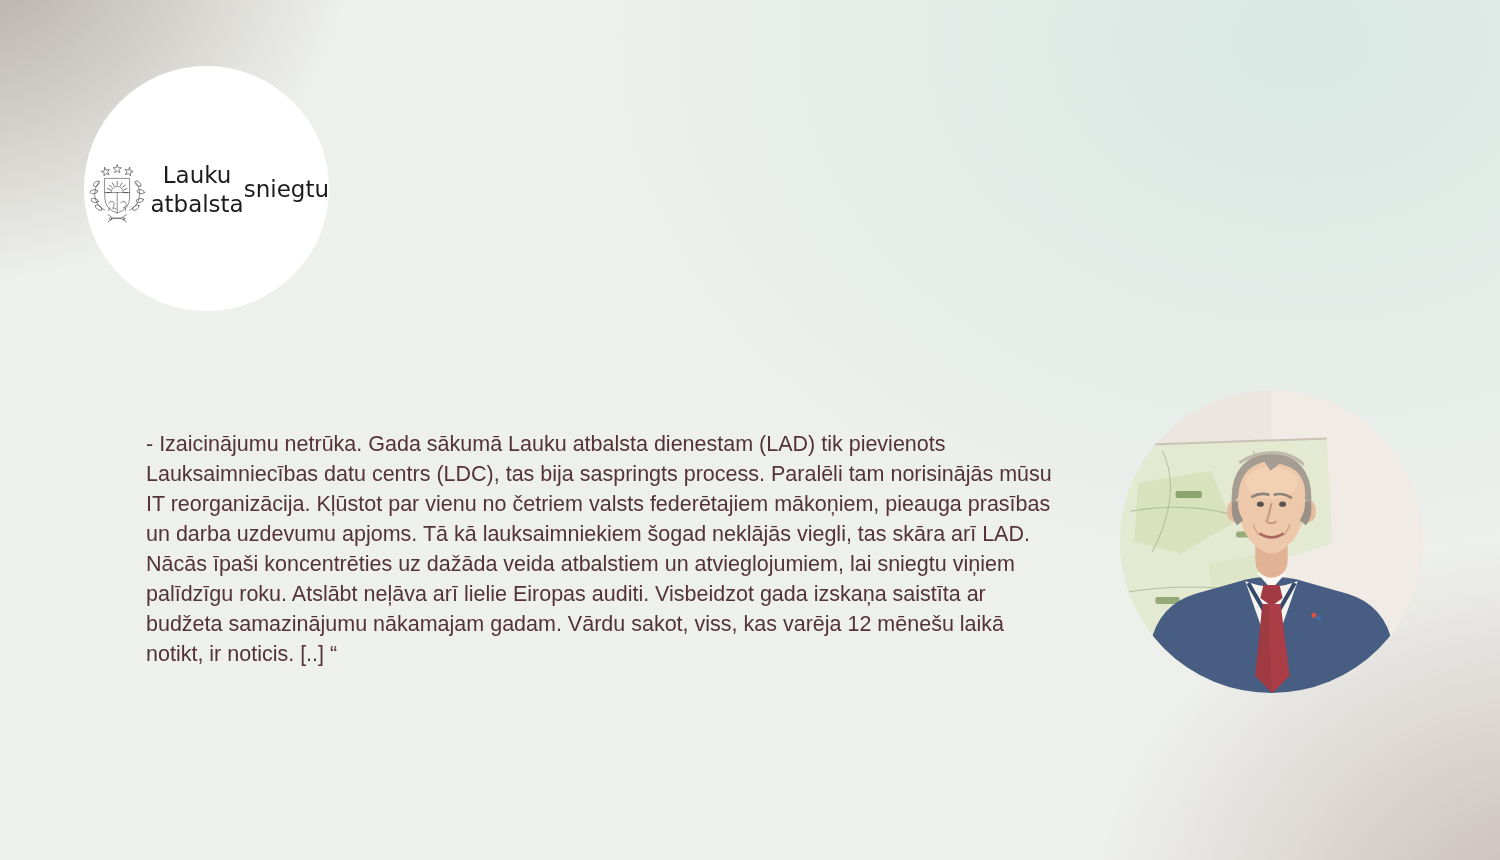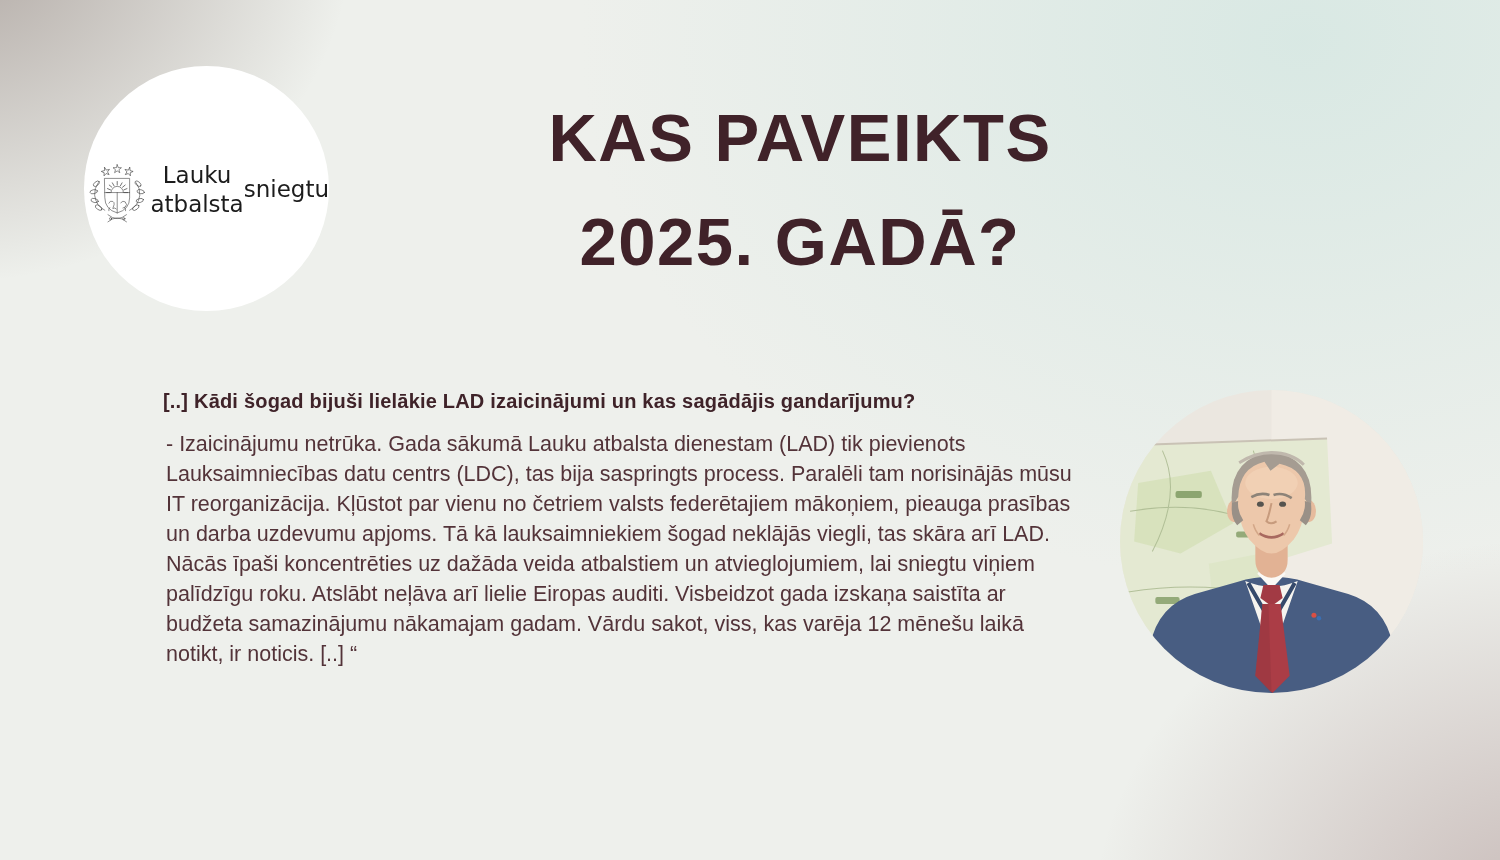--- a/index.html
+++ b/index.html
@@ -26,21 +26,21 @@
   .title{
     position:absolute;left:360px;top:86px;width:880px;text-align:center;
     font-weight:800;font-size:67px;line-height:104px;letter-spacing:1.5px;color:#402229;
   }
   
   .question{
     position:absolute;left:163px;top:390px;width:960px;
     font-weight:700;font-size:20px;letter-spacing:.2px;color:#3f2329;
   }
   .answer{
-    position:absolute;left:166px;top:429px;width:918px;
+    position:absolute;left:146px;top:429px;width:918px;
     font-size:21.5px;line-height:30px;color:#533339;
   }
   .caption{
     position:absolute;left:158px;top:751px;width:1000px;
     font-style:italic;font-size:18.5px;color:#5a3b41;letter-spacing:.2px;
   }
   
   .photo{
     position:absolute;left:1120px;top:390px;width:303px;height:303px;border-radius:50%;
     overflow:hidden;
@@ -91,26 +91,21 @@
 
       <path d="M54,136 Q75,118 96,136"></path>
       <path d="M54,120 Q75,138 96,120"></path>
       <circle cx="60" cy="129" r="2.4"></circle>
       <circle cx="90" cy="129" r="2.4"></circle>
     </svg>
     <div class="logo-text">Lauku atbalsta</div>
     <div class="logo-text">sniegtu</div>
   </div>
 
-  <div class="title">
-    <div>KAS PAVEIKTS</div>
-    <div>2025. GADĀ?</div>
-  </div>
 
-  <div class="question">[..] Kādi šogad bijuši lielākie LAD izaicinājumi un kas sagādājis gandarījumu?</div>
   <div class="answer">- Izaicinājumu netrūka. Gada sākumā Lauku atbalsta dienestam (LAD) tik pievienots Lauksaimniecības datu centrs (LDC), tas bija saspringts process. Paralēli tam norisinājās mūsu IT reorganizācija. Kļūstot par vienu no četriem valsts federētajiem mākoņiem, pieauga prasības un darba uzdevumu apjoms. Tā kā lauksaimniekiem šogad neklājās viegli, tas skāra arī LAD. Nācās īpaši koncentrēties uz dažāda veida atbalstiem un atvieglojumiem, lai sniegtu viņiem palīdzīgu roku. Atslābt neļāva arī lielie Eiropas auditi. Visbeidzot gada izskaņa saistīta ar budžeta samazinājumu nākamajam gadam. Vārdu sakot, viss, kas varēja 12 mēnešu laikā notikt, ir noticis. [..] “</div>
 
   <div class="photo">
     <svg viewBox="0 0 300 300">
 
       <rect width="300" height="300" fill="#ebe7e0"></rect>
       <rect x="150" width="150" height="300" fill="#f1ede6" opacity="0.8"></rect>
 
       <path d="M0,55 L205,48 L210,152 L152,170 L162,262 L0,272 Z" fill="#e4e9d2"></path>
       <path d="M18,92 L90,80 L112,132 L60,162 L14,150 Z" fill="#d6e1ba" opacity="0.9"></path>

